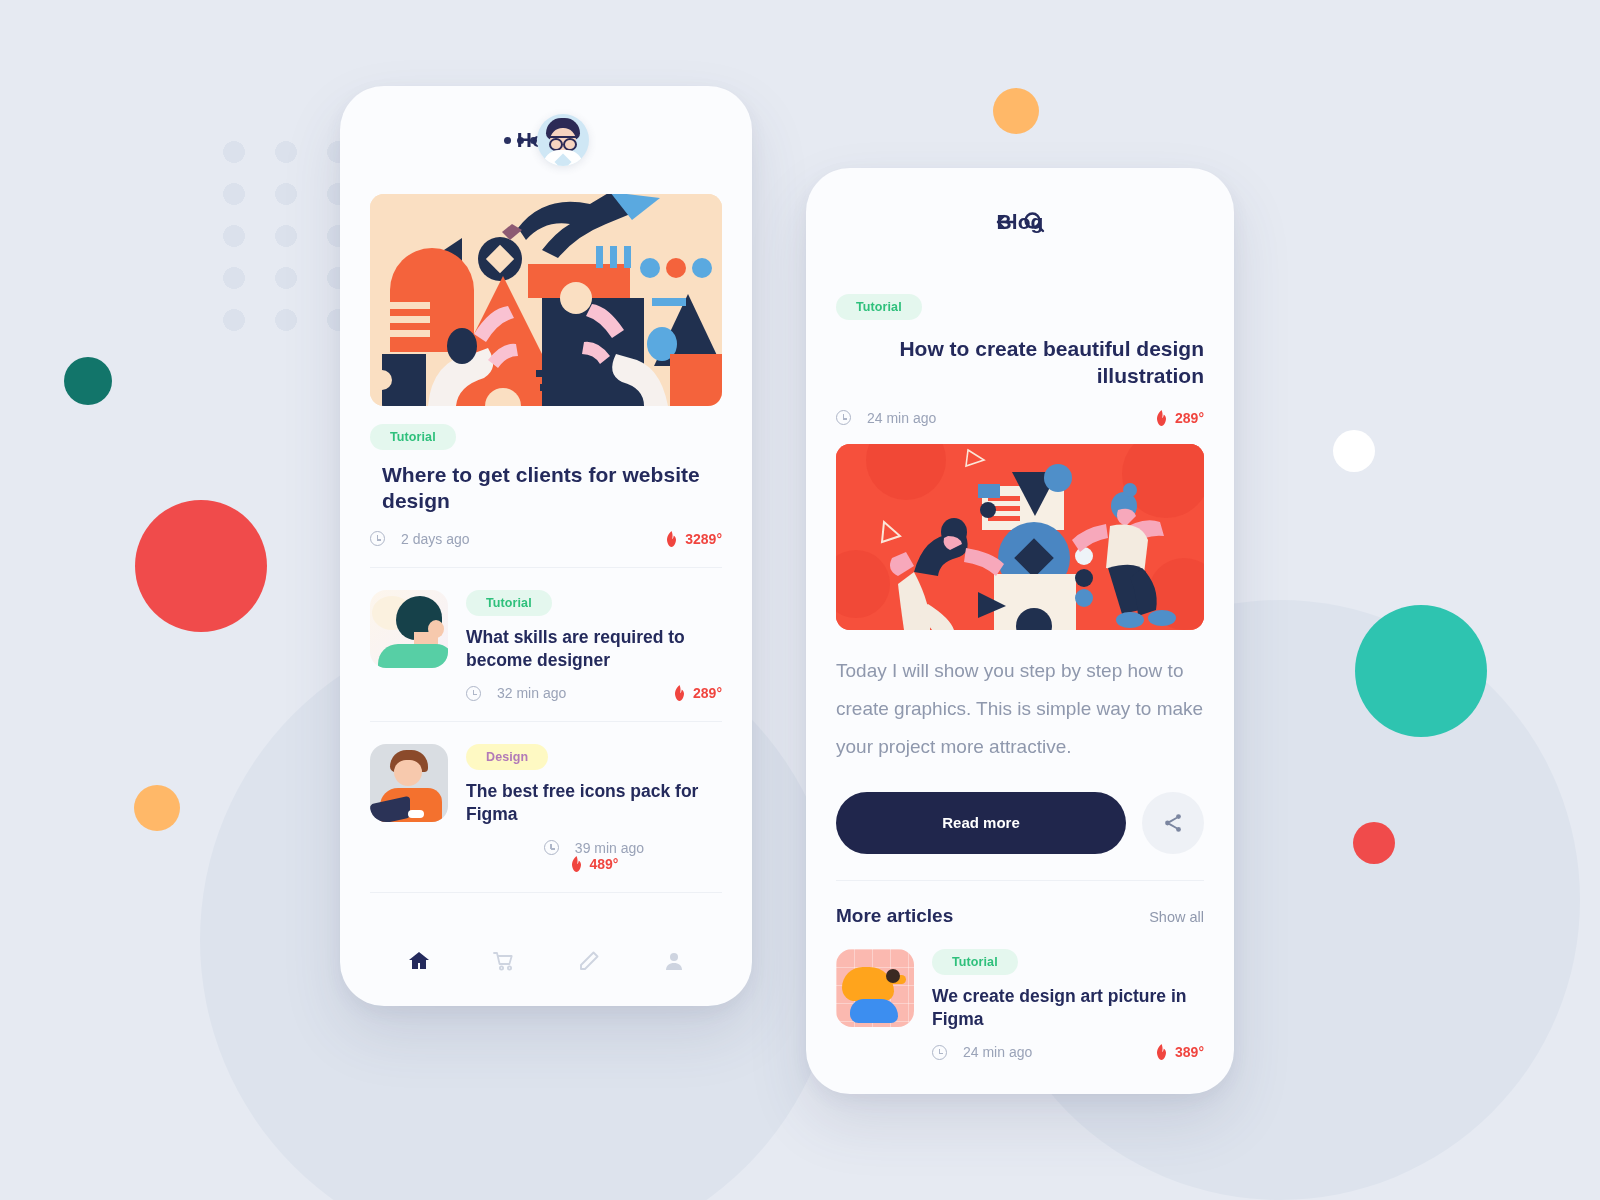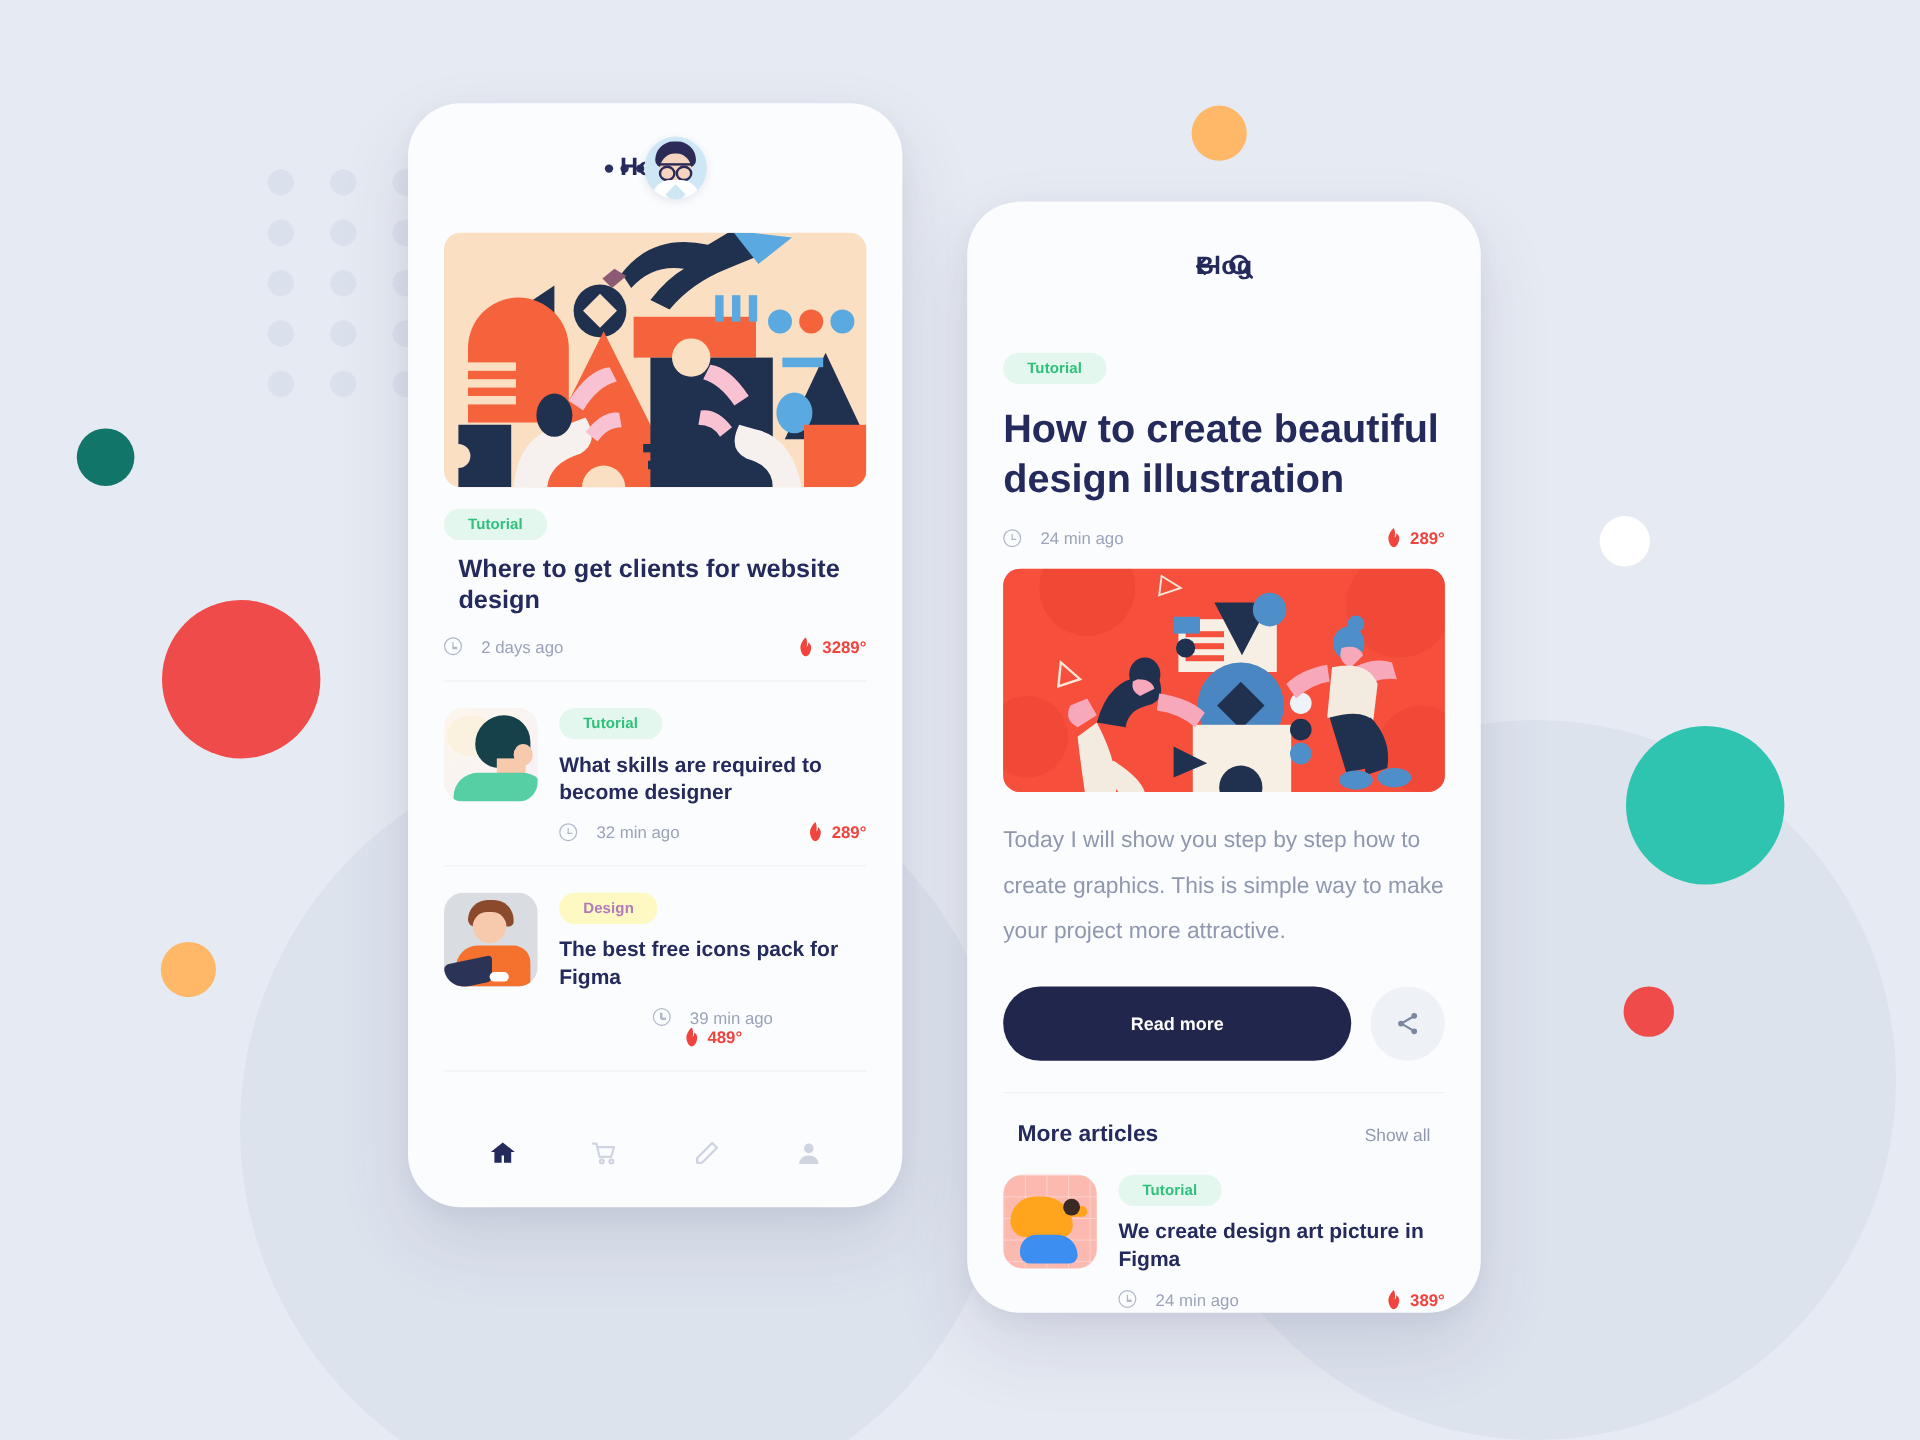--- a/index.html
+++ b/index.html
@@ -100,22 +100,23 @@
   }
   .badge-tutorial { background: #e4f7ee; color: #2fc07c; }
   .badge-design { background: #fef9c3; color: #b27ab8; }
 
   
   .card-title {
     font-size: 21px; font-weight: 700; color: #242a5c;
     line-height: 1.26; letter-spacing: .05px;
   }
   .card-title-lg {
-    font-size: 33px; font-weight: 700; color: #242a5c;
+    font-size: 21px; font-weight: 700; color: #242a5c;
     line-height: 1.28;
+    text-align: right;
   }
   .item-title {
     font-size: 17.5px; font-weight: 700; color: #242a5c; line-height: 1.3;
   }
 
   .meta-row { display: flex; align-items: center; justify-content: space-between; }
   .meta-time { display:flex; align-items:center; gap:16px; color:#9aa3b8; font-size:14px; }
   .meta-heat { display:flex; align-items:center; gap:7px; color:#f0453f; font-size:14px; font-weight:700; }
   .clock { width:15px; height:15px; border:1.6px solid #aeb6c8; border-radius:50%; position:relative; flex:none; }
   .clock:before { content:""; position:absolute; left:5.6px; top:3px; width:1.6px; height:4.6px; background:#aeb6c8; }
@@ -172,21 +173,21 @@
     display:flex; align-items:center; justify-content:center;
     border: none; cursor: pointer;
     font-family: "Liberation Sans", sans-serif;
   }
   .btn-share {
     width: 62px; height: 62px; border-radius: 50%;
     background: #eef1f6; color:#7b86a0;
     display:flex; align-items:center; justify-content:center;
     border:none; cursor:pointer; flex:none;
   }
-  .section-head { display:flex; align-items:baseline; justify-content:space-between; padding: 0 42px; margin-top: 24px; }
+  .section-head { display:flex; align-items:baseline; justify-content:space-between; padding: 0 30px; margin-top: 24px; }
   .section-title { font-size:19px; font-weight:700; color:#242a5c; }
   .show-all { font-size:14.5px; color:#8f98ad; }
 </style>
 </head>
 <body>
 
 <div class="stage">
 
   <div class="bg-layer">
     <div class="blob blob-big-left"></div>

